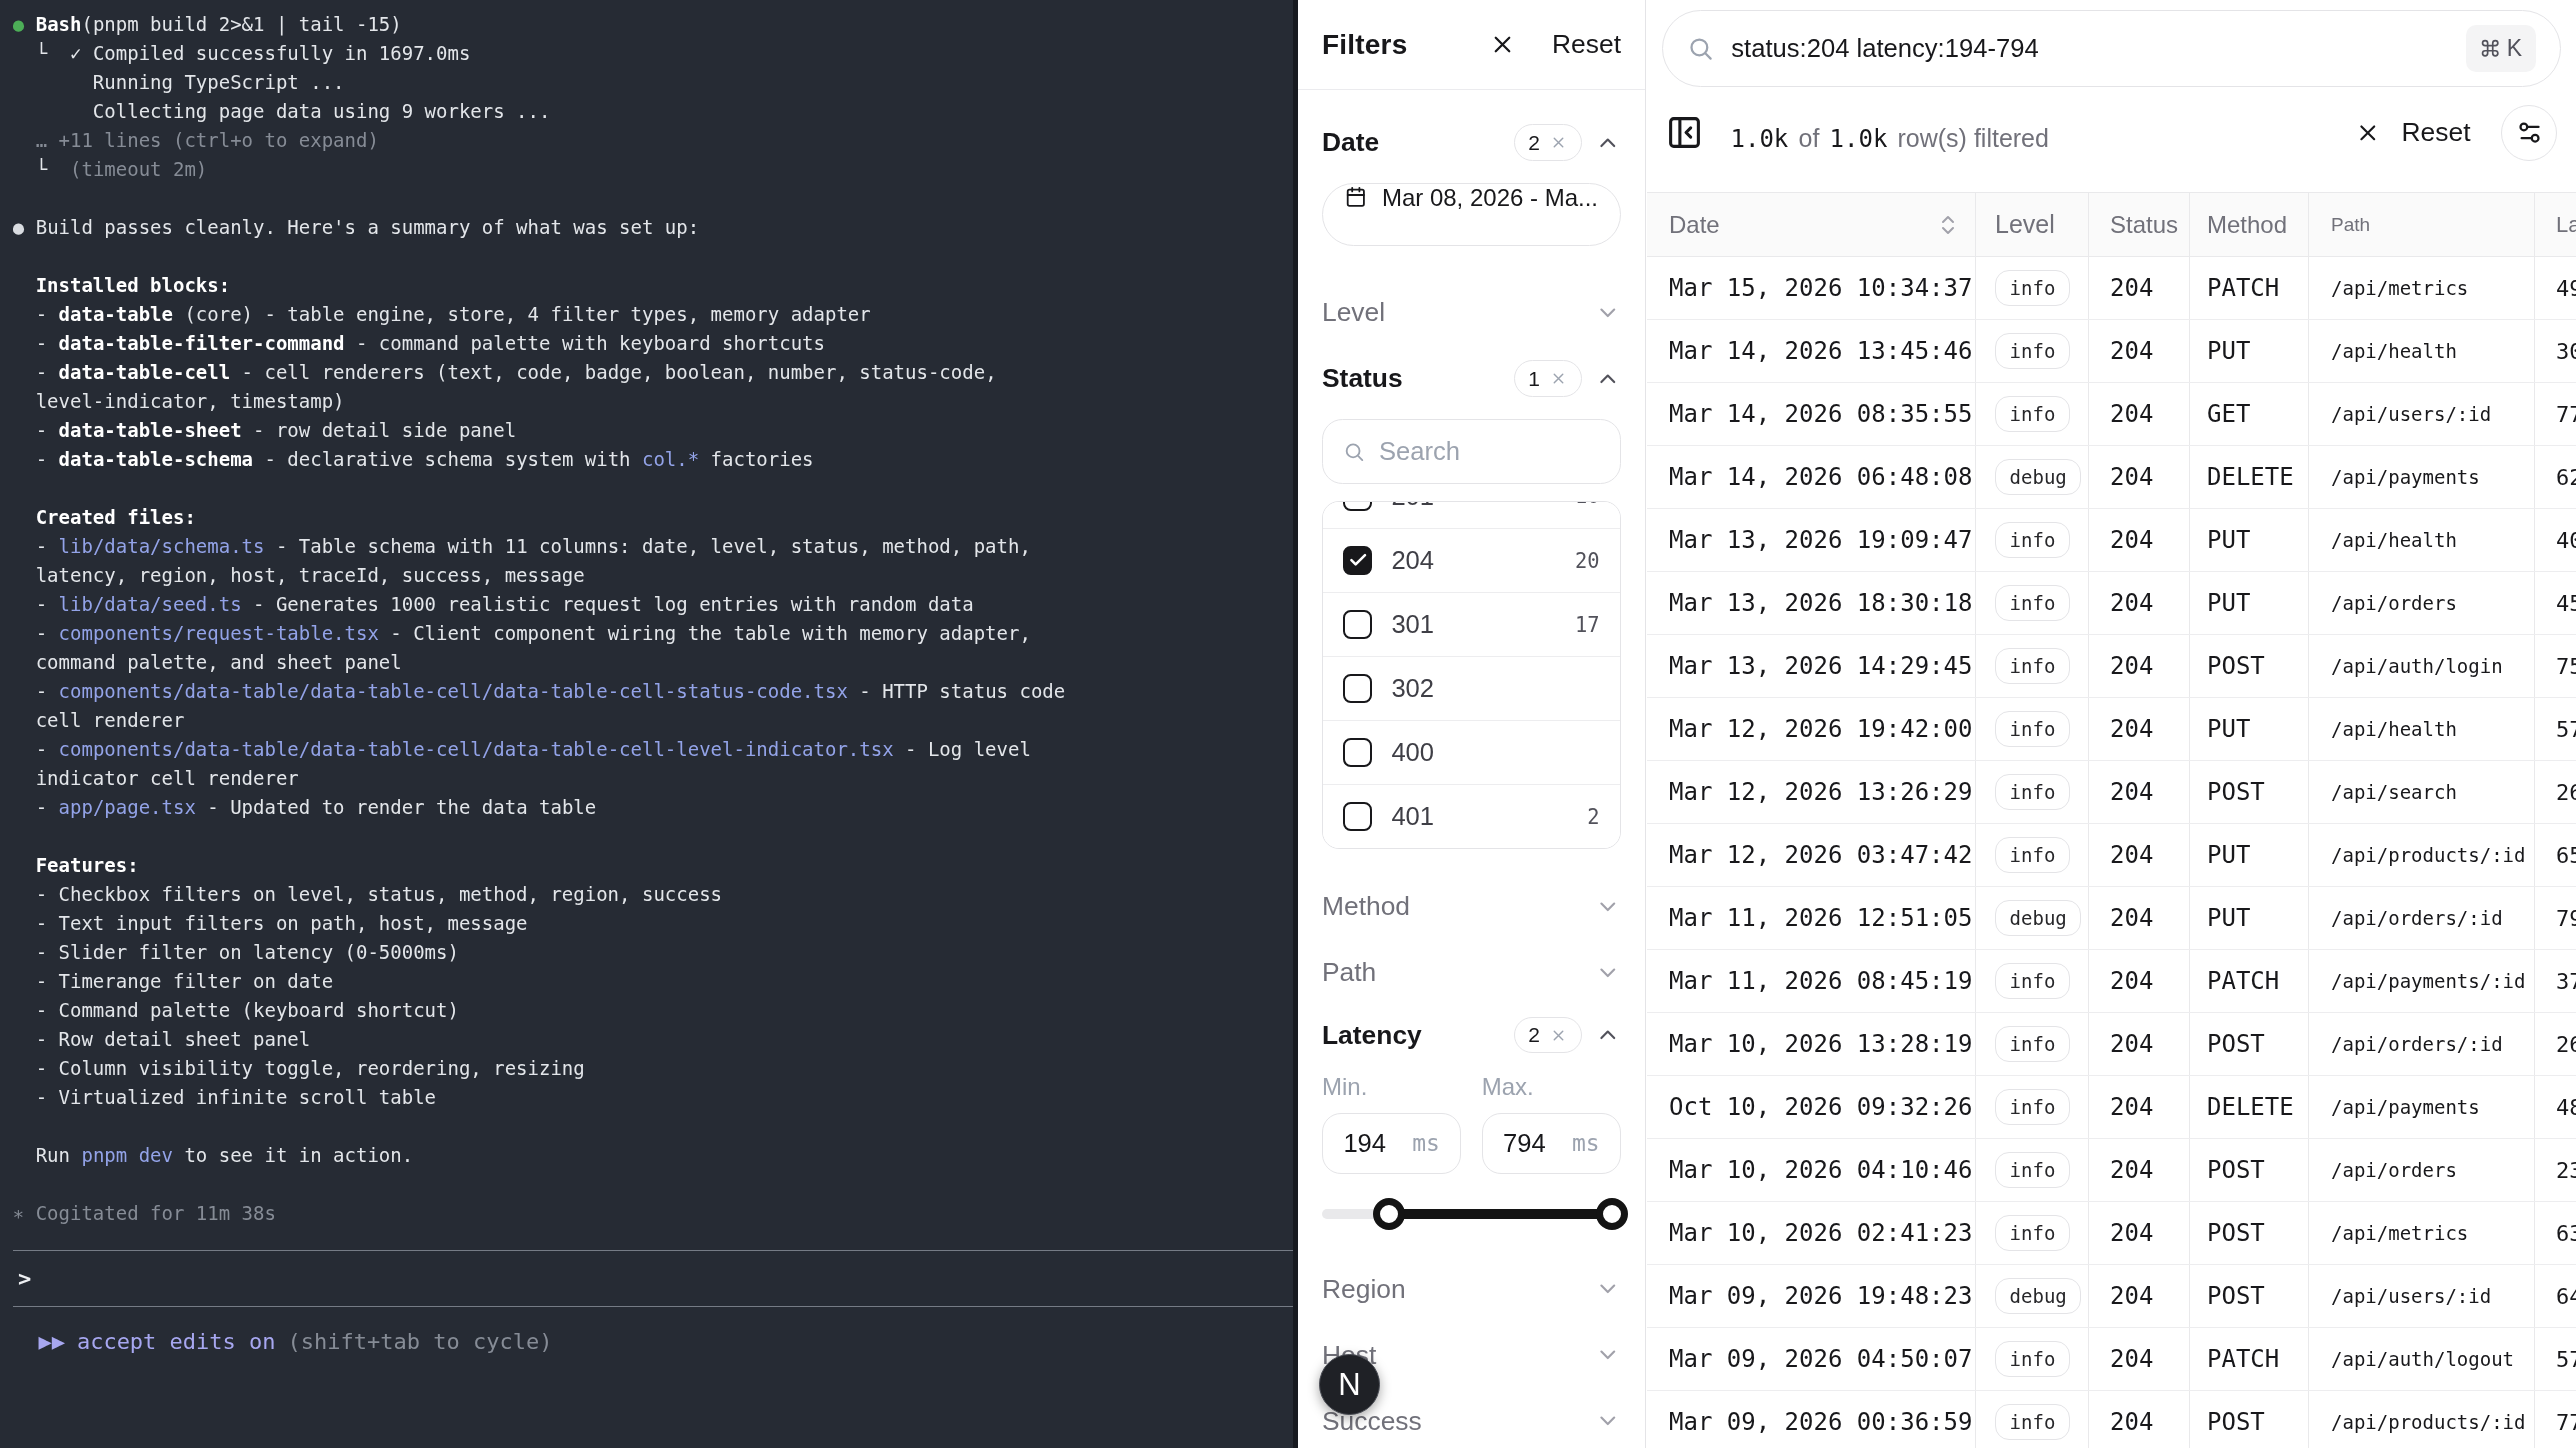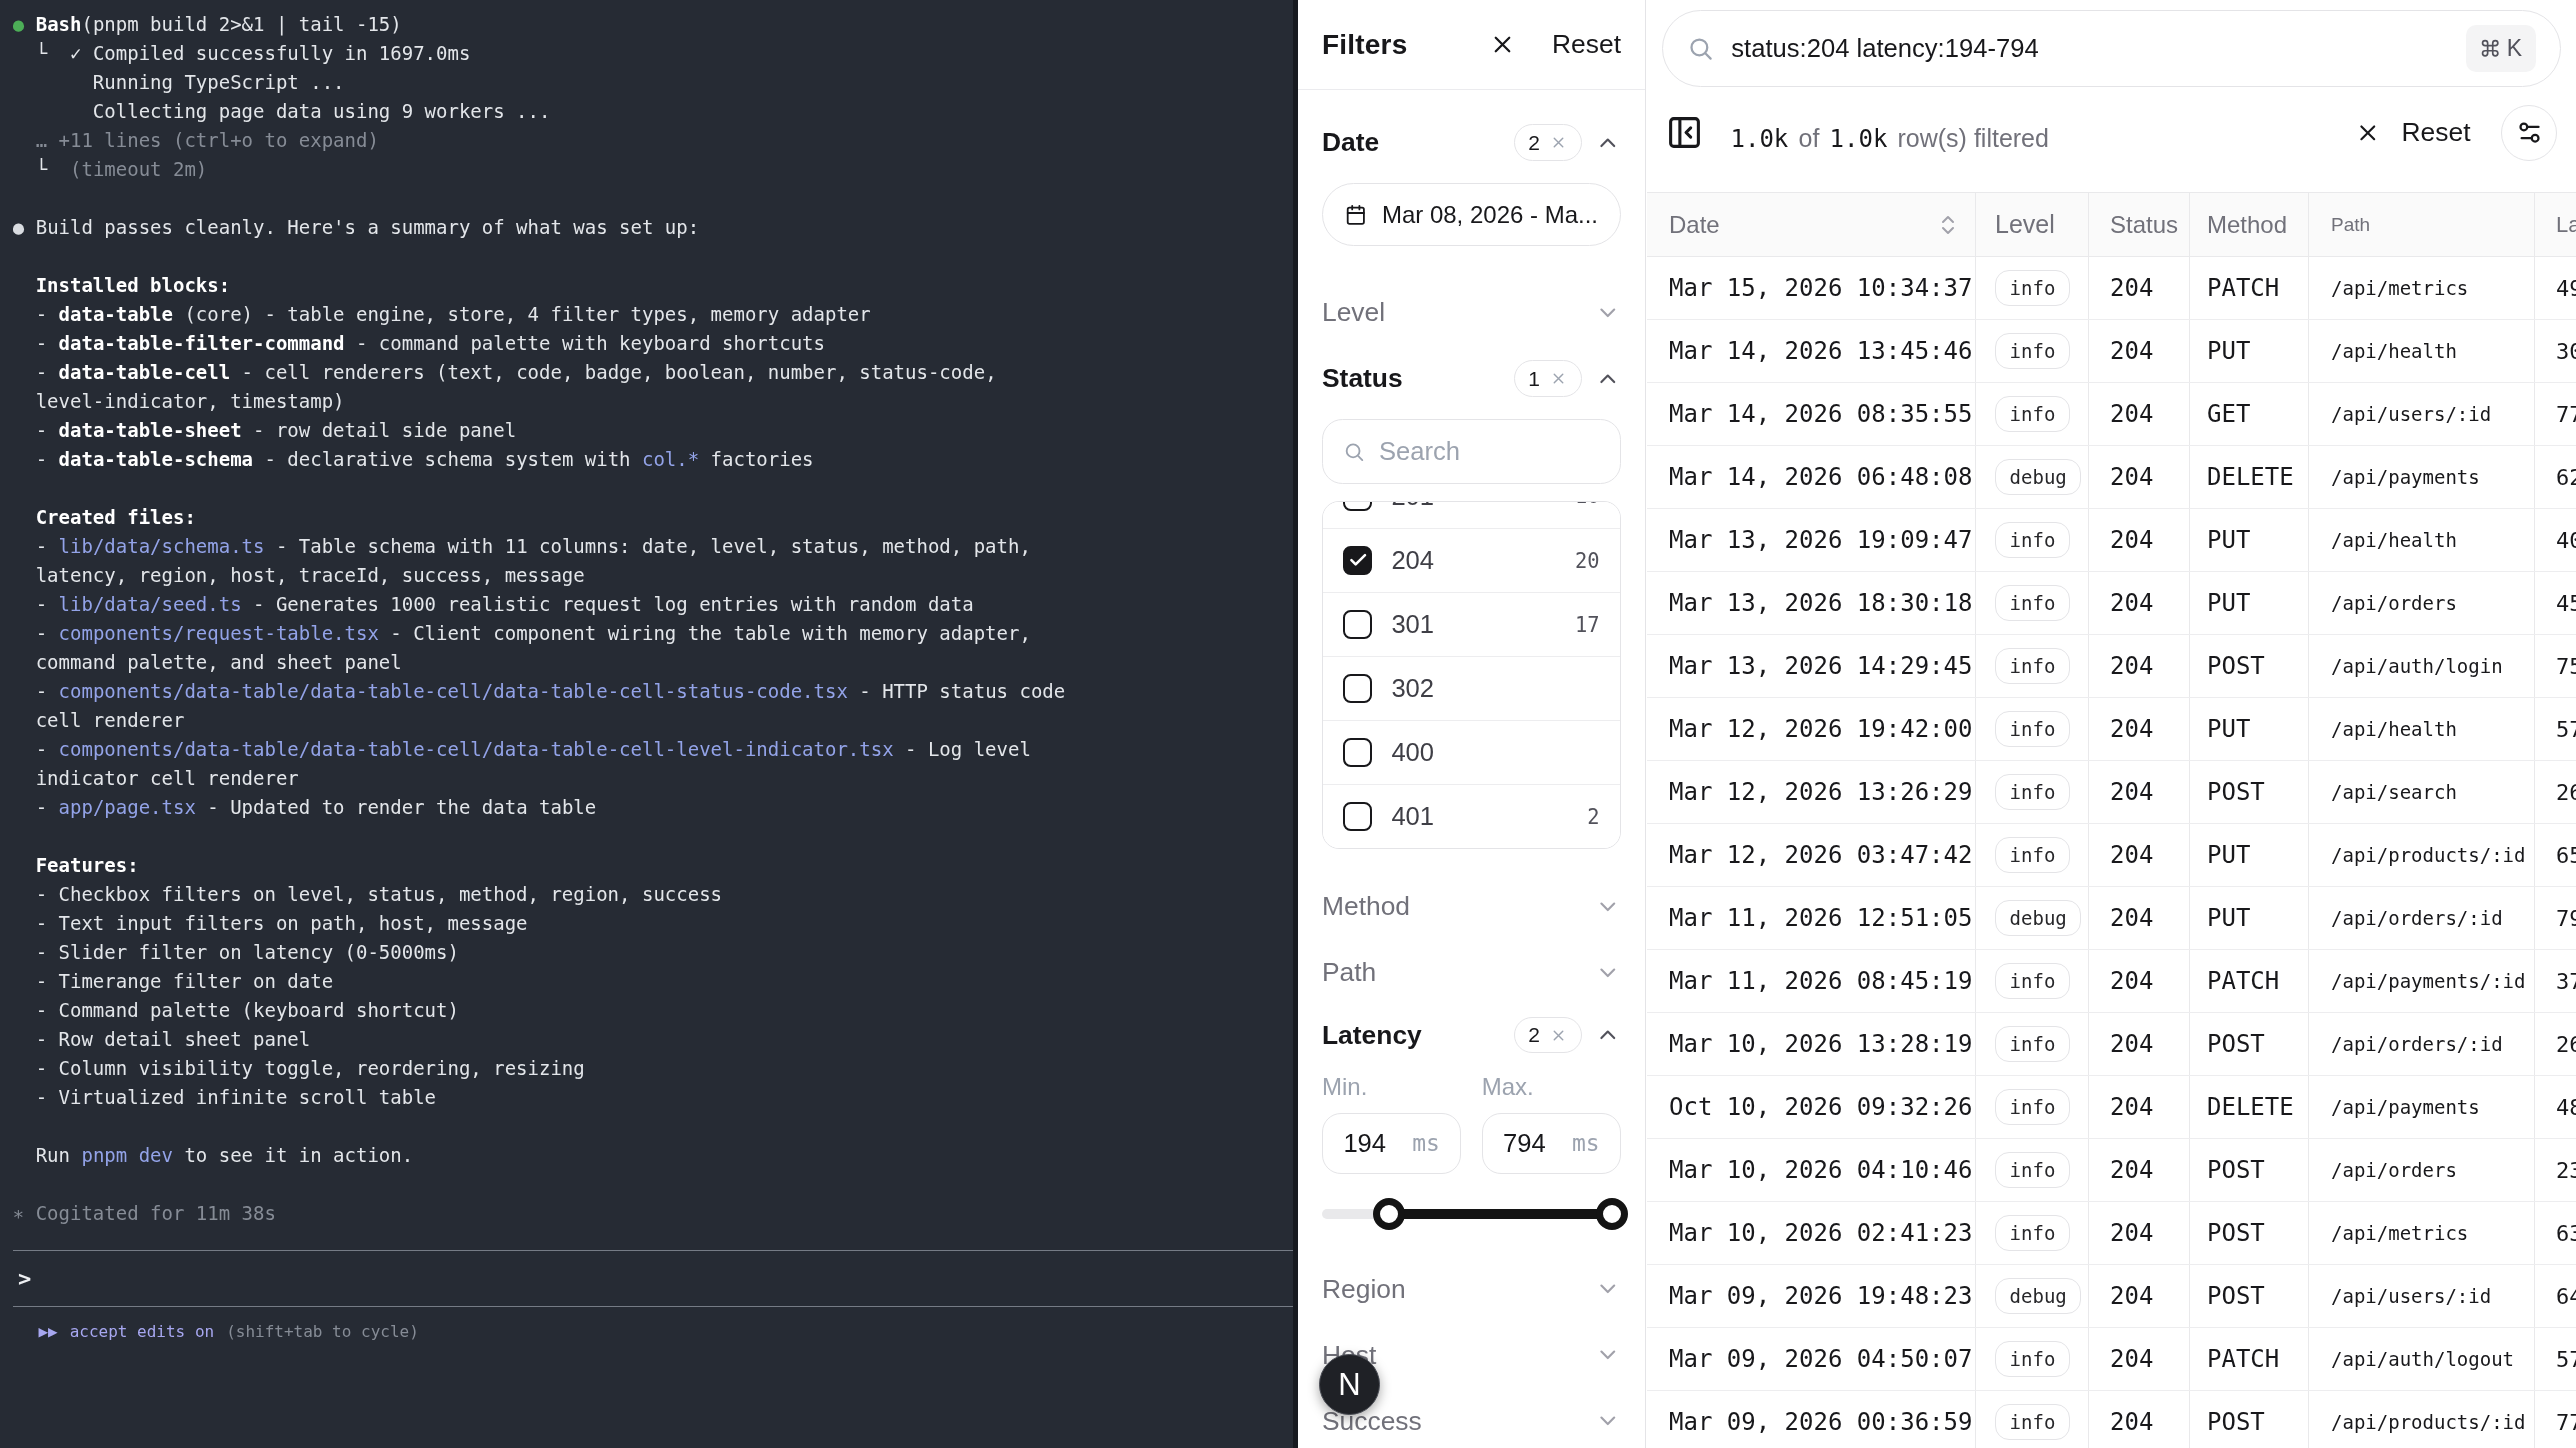--- a/index.html
+++ b/index.html
@@ -22,21 +22,21 @@
   .tseg-bold{color:#ffffff;font-weight:700;}
   .tseg-dim{color:var(--terminal-dim);}
   .tseg-link{color:var(--terminal-link);}
   .tseg-accent{color:var(--terminal-accent);}
   .tseg-green{color:var(--bullet-green);}
   .tseg-bullet{color:#d9dce1;}
   .t-hr{border-top:0.9px solid #757b85;margin-right:-5.1px;}
   .t-hr.first{margin-top:22px;}
   .t-input{height:55px;display:flex;align-items:center;}
   .t-prompt{font-weight:700;color:#eef0f3;font-size:22px;padding-left:5.1px;}
-  .t-status{margin-top:15px;font-size:16px;white-space:pre;padding-left:25.6px;}
+  .t-status{margin-top:22px;font-size:22px;white-space:pre;padding-left:25.6px;}
   .t-status .sp{margin-right:12px;}
   .vdivider{position:absolute;left:1293px;top:0;width:5.1px;height:1448px;background:#171a20;}
 
   
   .filters{position:absolute;left:1298px;top:0;width:348px;height:1448px;background:#fff;
     border-right:0.9px solid var(--ui-border);padding:0 24px;overflow:hidden;}
   .f-header{height:90px;display:flex;align-items:center;border-bottom:0.9px solid #ebebee;
     margin:0 -24px;padding:0 24px;}
   .f-title{font-size:28px;font-weight:700;color:var(--ui-text);letter-spacing:0.2px;}
   .f-header .spacer{flex:1;}
@@ -47,21 +47,21 @@
   .fsec-label{font-size:26.4px;font-weight:600;color:var(--ui-text);}
   .fsec-label.dim-label{color:var(--ui-gray);font-weight:500;}
   .fsec-row .spacer{flex:1;}
   .fbadge{display:inline-flex;align-items:center;gap:10.2px;border:0.9px solid var(--ui-border);
     border-radius:851px;padding:5.1px 13.6px;font-size:21px;color:var(--ui-text);background:#fff;cursor:pointer;}
   .fbadge svg{color:var(--ui-light-gray);}
   .fchev{margin-left:13.6px;color:#52525b;display:flex;}
   .fchev.gray{color:#a1a1aa;}
 
   .date-btn{margin-top:22px;width:100%;height:63px;border:0.9px solid var(--ui-border);border-radius:851px;
-    background:#fff;display:flex;align-items:center;gap:15.3px;padding:0 22px;cursor:pointer;}
+    background:#fff;display:flex;gap:15.3px;padding:0 22px;cursor:pointer;}
   .date-btn span{font-size:24px;color:var(--ui-text);font-family:inherit;white-space:nowrap;}
 
   .f-search{margin-top:22px;height:65px;border:0.9px solid var(--ui-border);border-radius:20.4px;
     display:flex;align-items:center;gap:13.6px;padding:0 20.4px;color:var(--ui-light-gray);}
   .f-search input{border:none;outline:none;font-size:25.6px;color:var(--ui-text);width:100%;
     font-family:inherit;}
   .f-search input::placeholder{color:var(--ui-light-gray);}
 
   .status-list{margin-top:17px;border:0.9px solid var(--ui-border);border-radius:17px;overflow:hidden;}
   .status-opt{display:flex;align-items:center;height:64px;padding:0 20.4px;background:#fff;cursor:pointer;}

